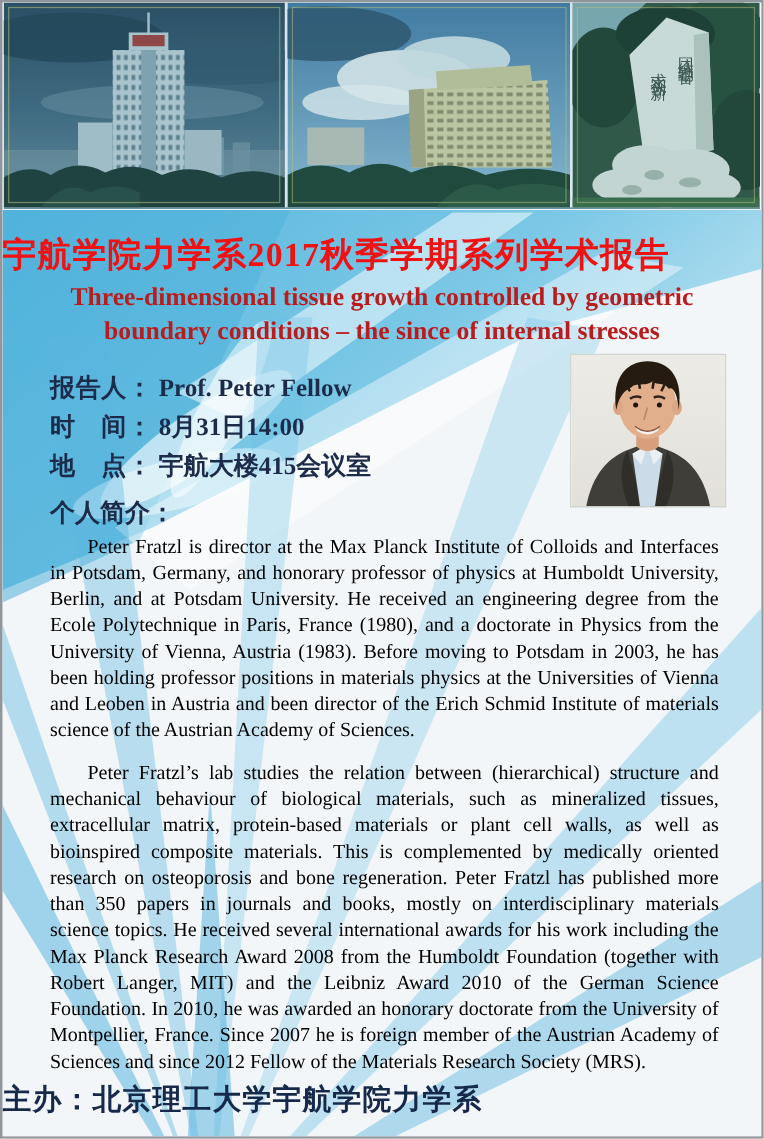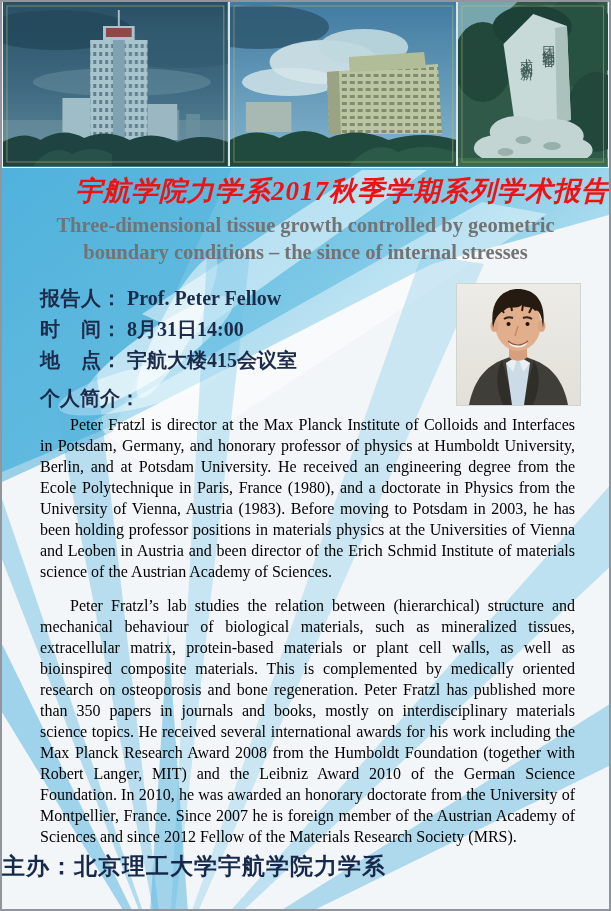--- a/index.html
+++ b/index.html
@@ -9,26 +9,26 @@
     font-family:"Liberation Serif","DejaVu Serif",serif;
   }
   .bg-svg{position:absolute;inset:0;z-index:0;pointer-events:none;}
   .content{position:relative;z-index:1;}
   
   .banner{display:flex;gap:2px;height:164px;margin:0 1px;background:#d7e6ec;
           border-bottom:1px solid #3a7787;}
   .banner svg{display:block;height:164px;}
   
   .series-title{
-    margin-top:7px;text-align:right;font-weight:bold;
-    font-size:27px;letter-spacing:1px;color:#f01212;line-height:34px;font-style:italic;
+    margin-top:20px;text-align:left;font-weight:bold;
+    font-size:27px;letter-spacing:1px;color:#f01212;line-height:34px;
   }
   .talk-title{
     margin-top:4px;text-align:center;font-weight:bold;
-    font-size:20.5px;line-height:27px;color:#737373;
+    font-size:20.5px;line-height:27px;color:#b91c1c;
   }
   
   .info{margin:17px 0 0 38px;color:#1c2b4a;}
   .info-row{font-size:20px;line-height:31px;font-weight:bold;}
   .info-row .label{letter-spacing:0.5px;}
   .info-row .value{font-weight:bold;}
   
   .speaker-photo{position:absolute;left:455px;top:282px;width:123px;height:121px;
                  z-index:2;box-shadow:0 0 0 1px #cfd6d2;}
   

